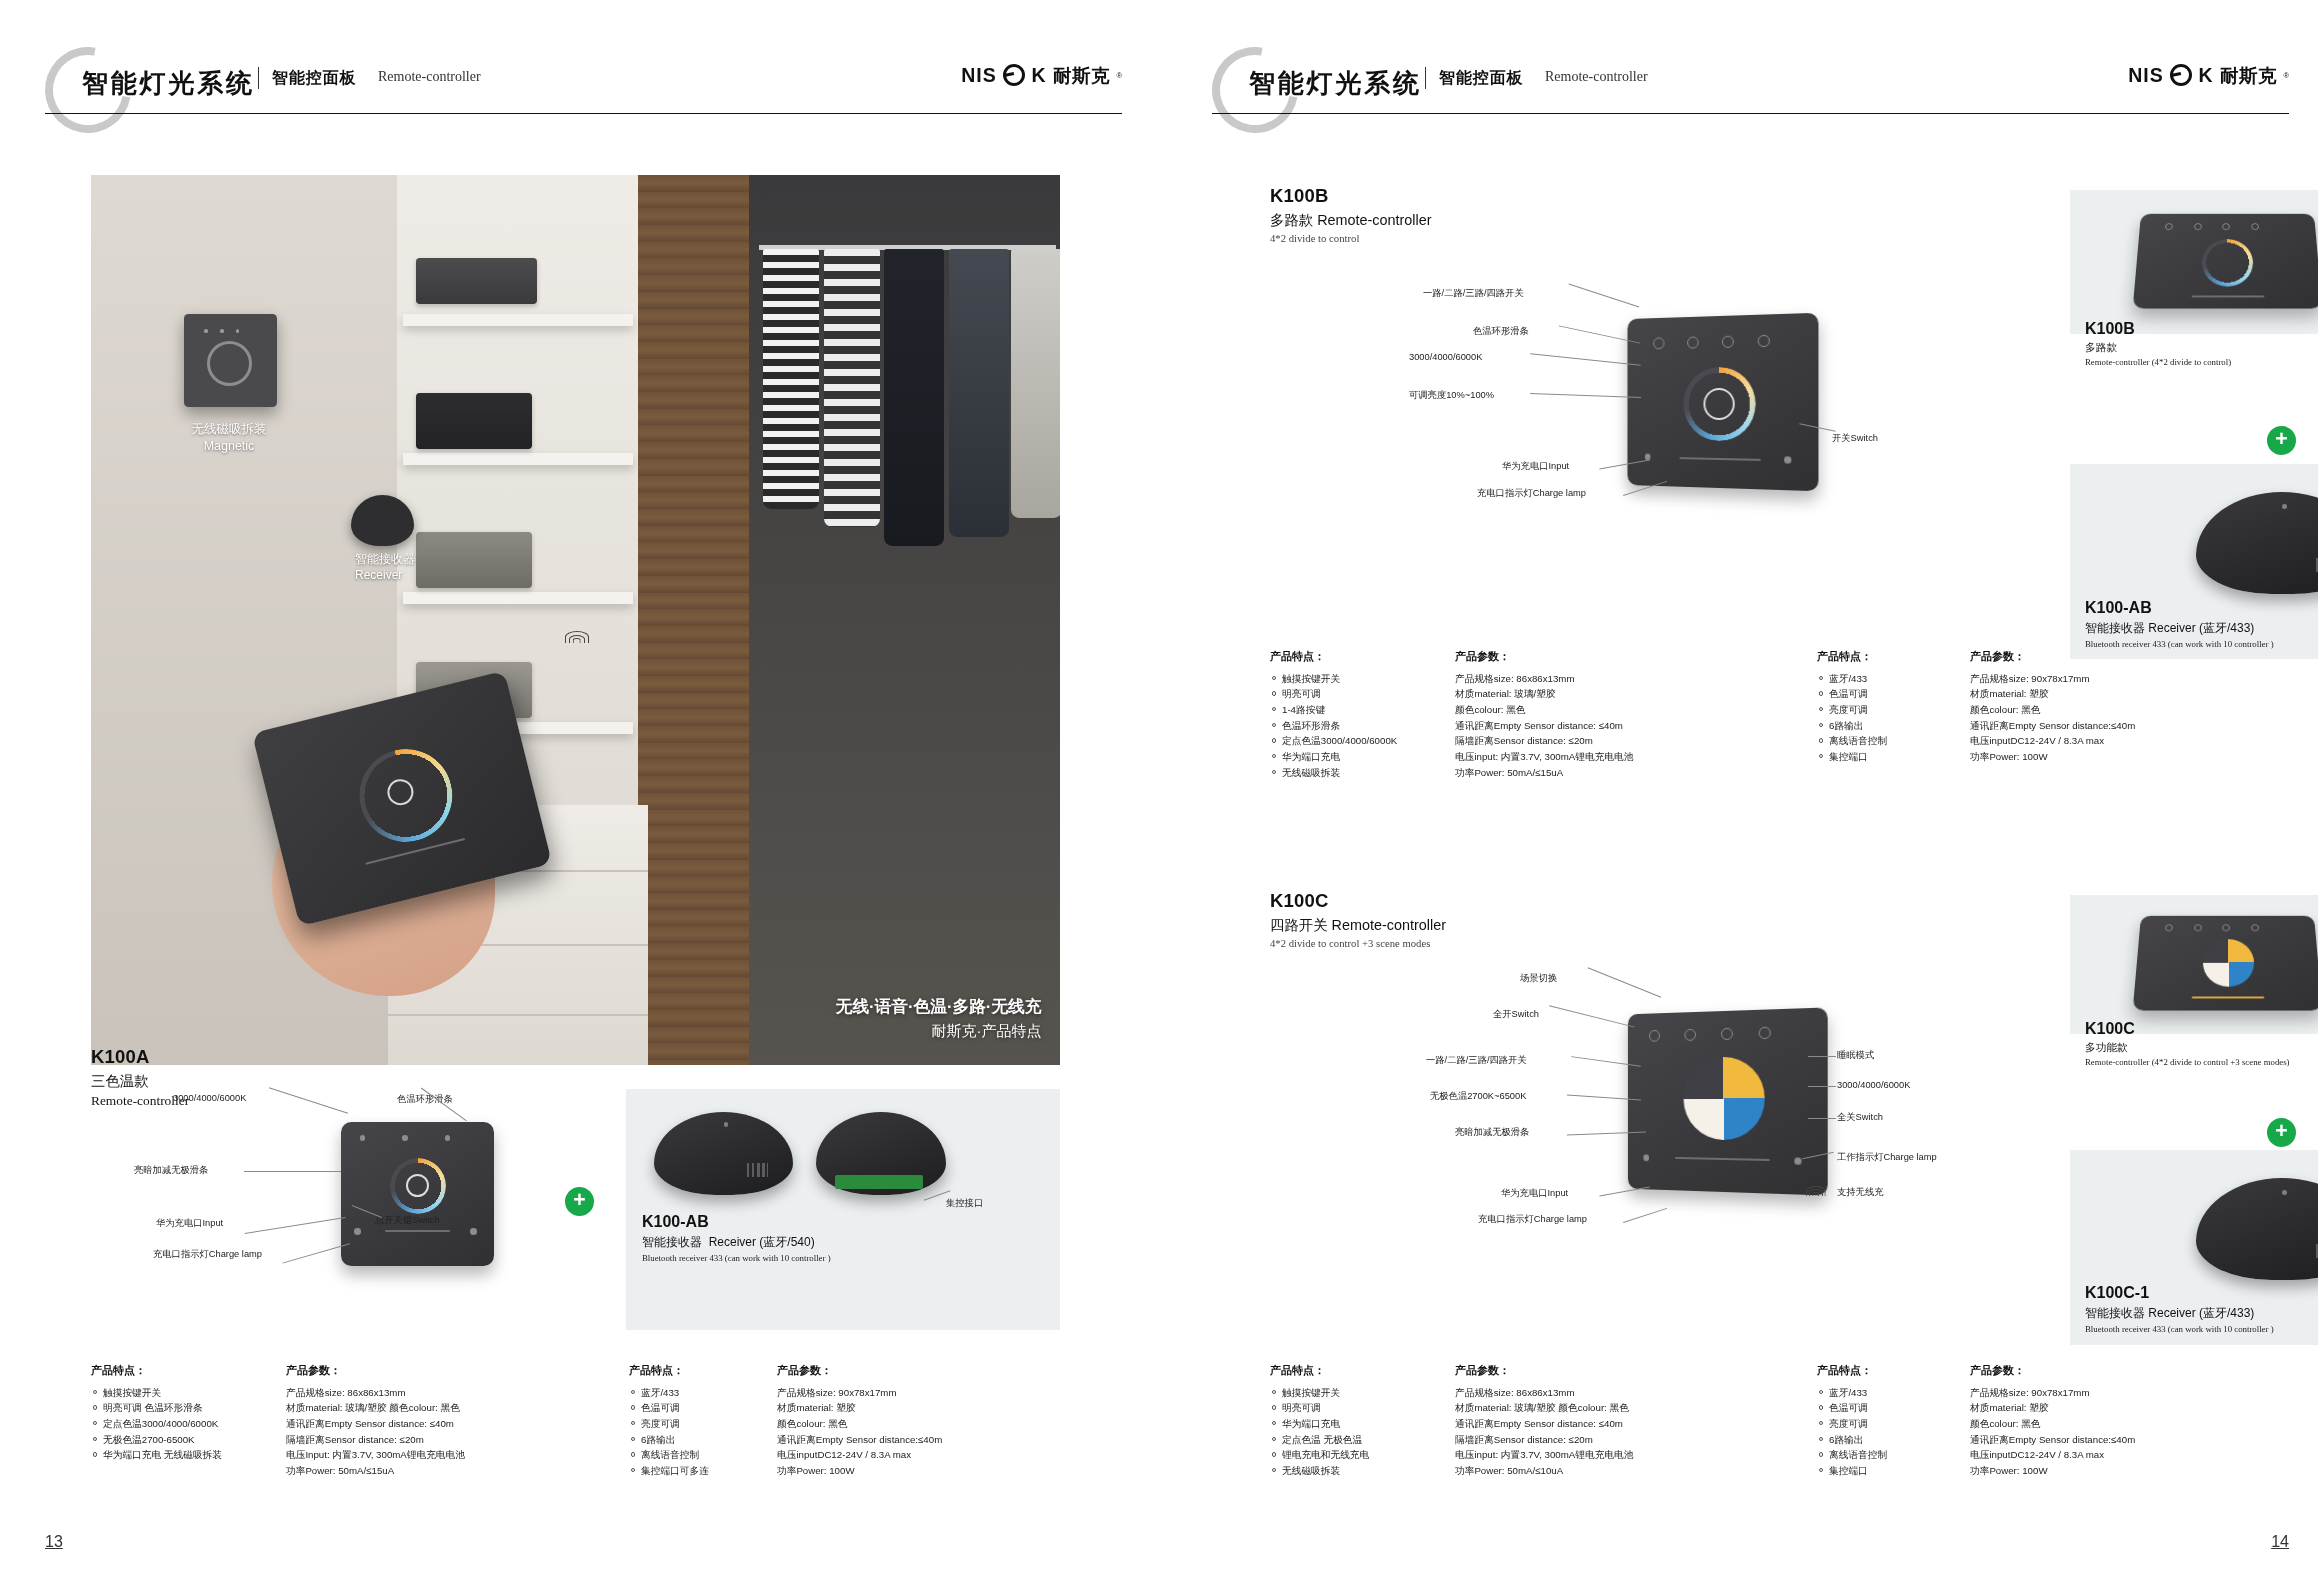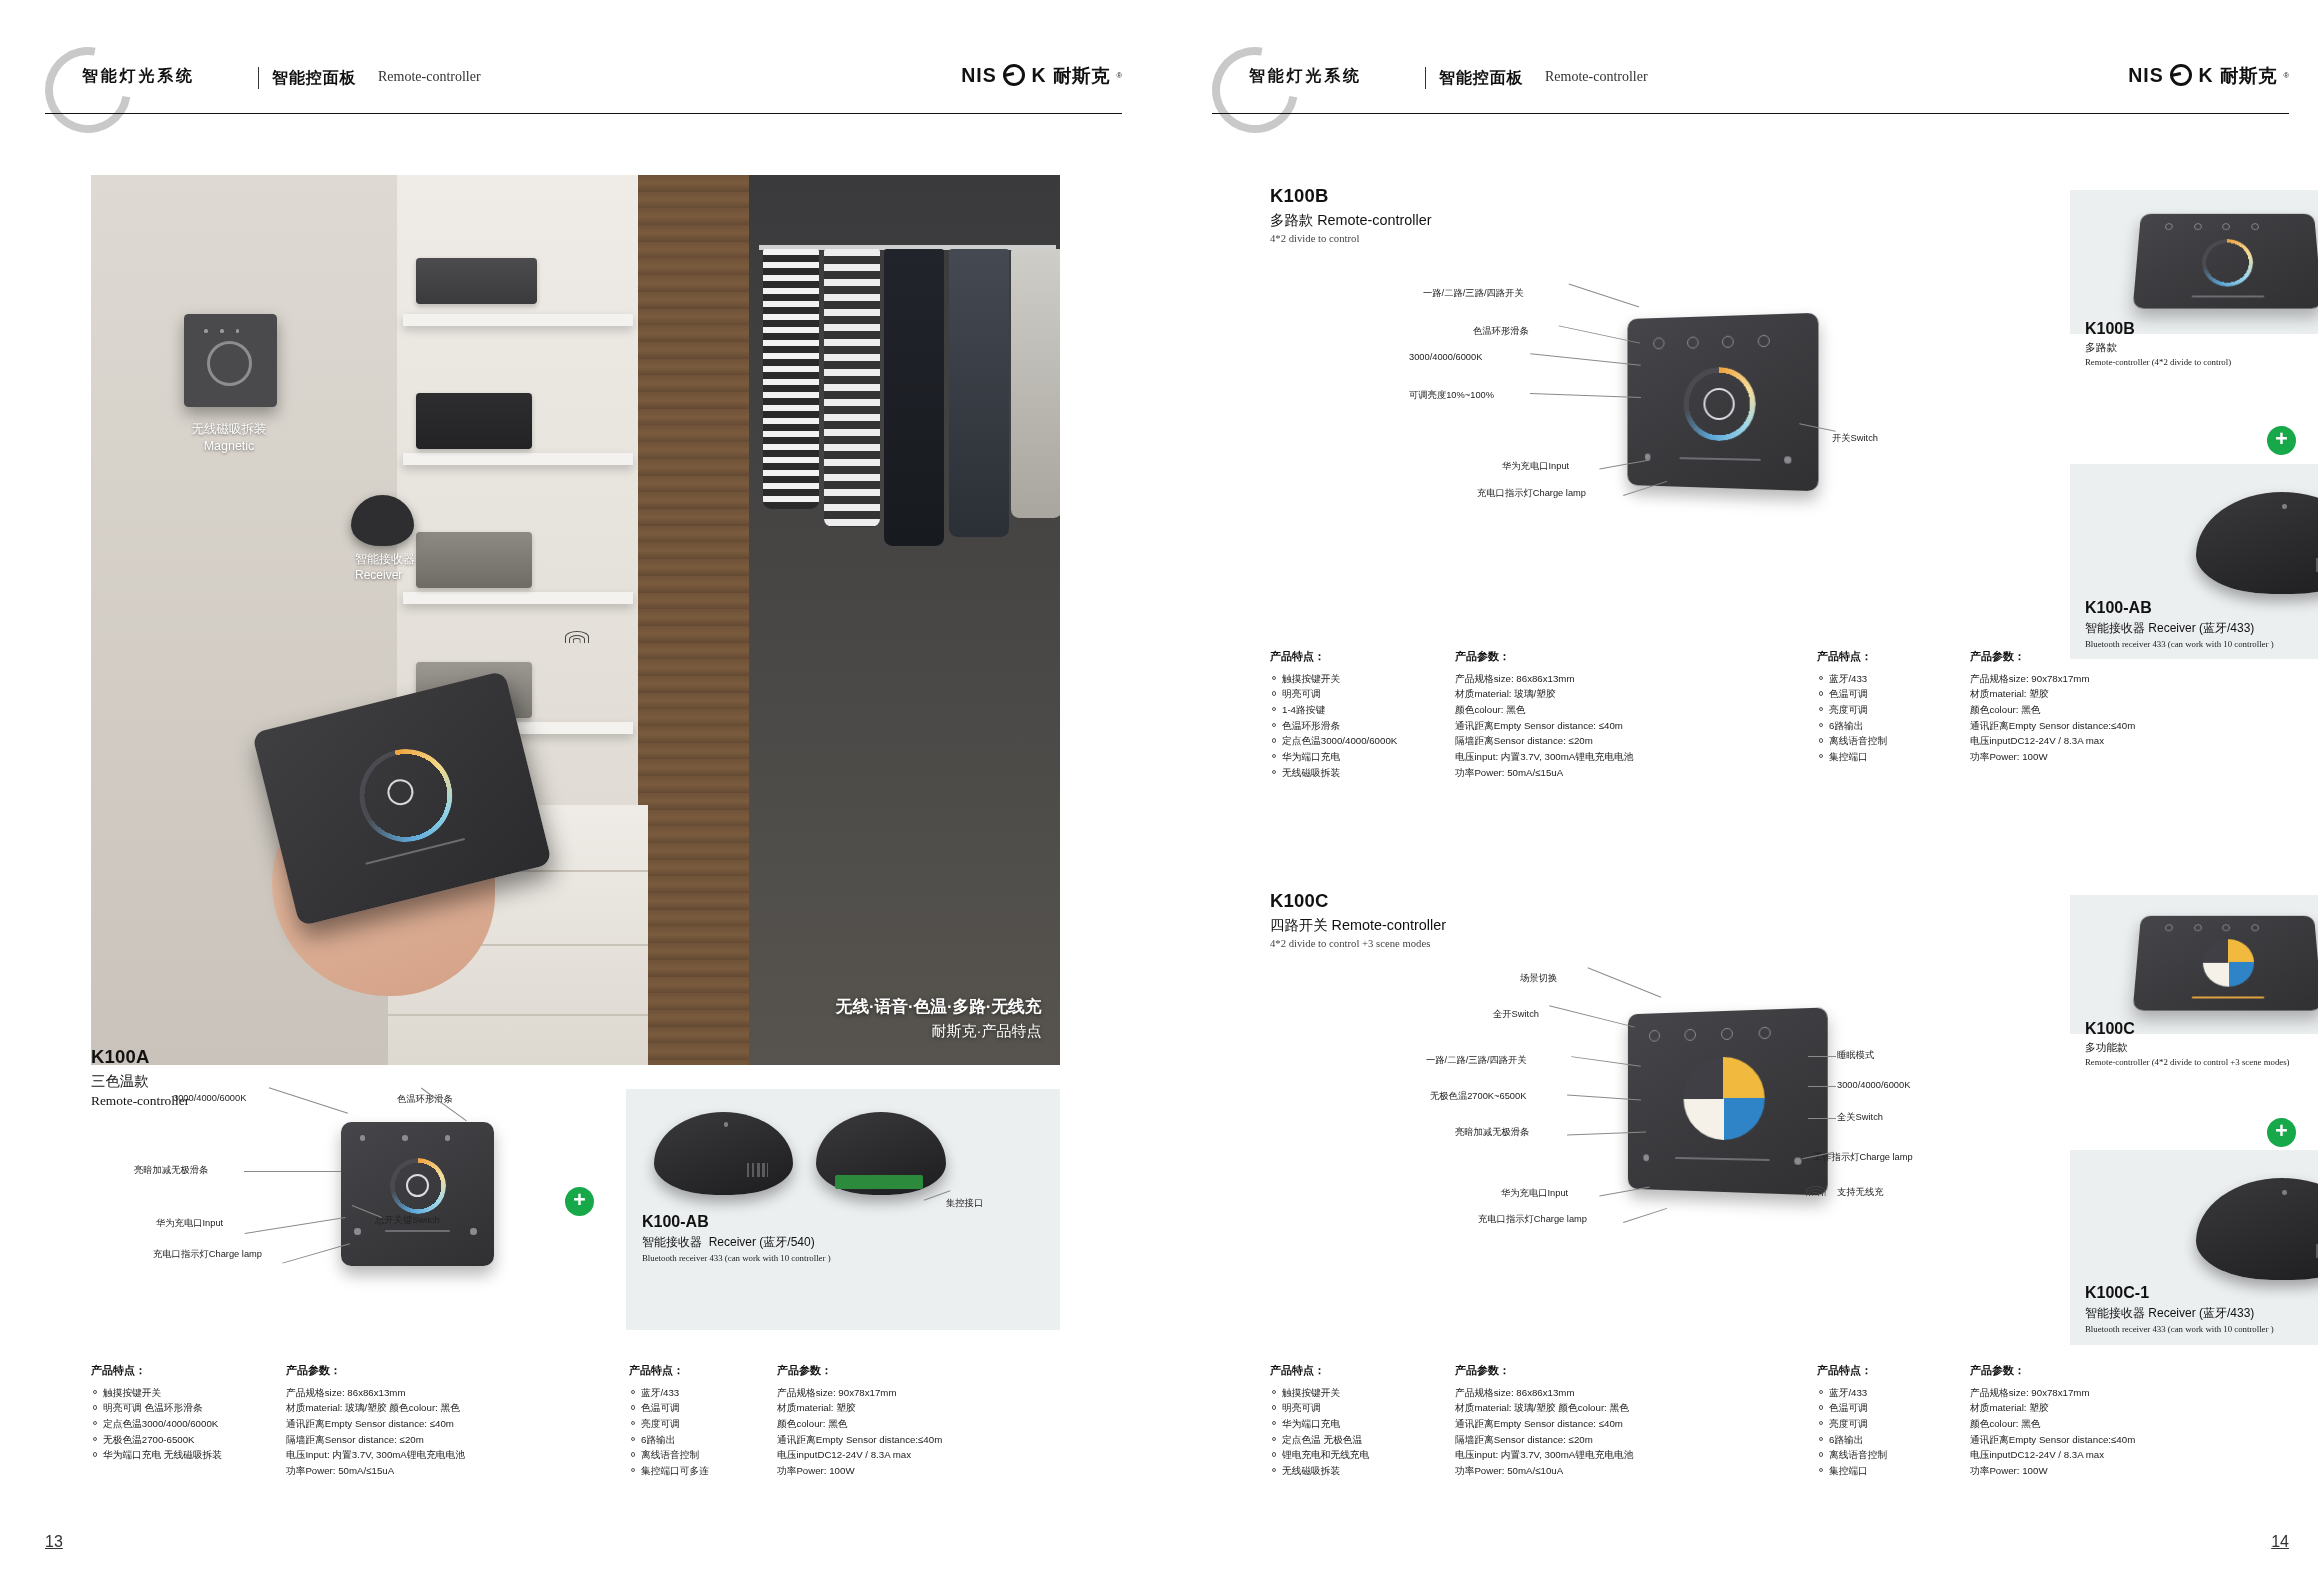--- a/index.html
+++ b/index.html
@@ -5,21 +5,21 @@
   html,body{margin:0;padding:0;background:#ffffff;}
   body{font-family:"Liberation Sans", sans-serif;color:#1a1a1a;}
   .page{position:relative;width:2334px;height:1595px;background:#ffffff;overflow:hidden;}
   .spread{position:absolute;inset:0;display:flex;}
   .leaf{position:relative;width:1167px;height:1595px;box-sizing:border-box;}
   .leaf.right{width:1167px;}
 
   
   .hdr{position:absolute;top:56px;left:45px;right:45px;height:56px;}
   .hdr .cmark{position:absolute;left:0;top:-9.3px;width:70px;height:70px;border:8.3px solid #c9c9c9;border-radius:50%;border-right-color:transparent;transform:rotate(-35deg);}
-  .hdr .cn{position:absolute;left:37px;top:10.2px;font-size:16px;font-weight:bold;letter-spacing:2.8px;color:#111;}
+  .hdr .cn{position:absolute;left:37px;top:10.2px;font-size:26px;font-weight:bold;letter-spacing:2.8px;color:#111;}
   .hdr .bar{position:absolute;left:213px;top:11px;width:1.4px;height:22px;background:#333;}
   .hdr .sub-cn{position:absolute;left:227px;top:12px;font-size:16px;font-weight:bold;color:#111;letter-spacing:0.9px;}
   .hdr .sub-en{position:absolute;left:333px;top:13px;font-size:14px;color:#333;font-family:"Liberation Serif",serif;}
   .hdr .rule{position:absolute;left:0;right:0;top:57px;height:1.4px;background:#111;}
   .hdr .logo{position:absolute;right:0;top:6.5px;display:flex;align-items:center;gap:6.5px;}
   .hdr .logo .nis{font-size:19.5px;font-weight:bold;letter-spacing:0.9px;color:#111;}
   .hdr .logo .ring{display:inline-block;width:16px;height:16px;border:3.2px solid #111;border-radius:50%;position:relative;}
   .hdr .logo .ring:after{content:"";position:absolute;left:-1.9px;top:5.6px;width:10.2px;height:3.2px;background:#111;transform:rotate(-12deg);}
   .hdr .logo .cnlogo{font-size:18.5px;font-weight:bold;color:#111;letter-spacing:0.5px;}
   .hdr .logo .reg{font-size:7.4px;vertical-align:super;color:#111;}
@@ -490,21 +490,21 @@
 
       <div class="callout" style="position:absolute;left:567px;top:98px">睡眠模式</div>
       <div class="lead" style="left:538px;top:105px;width:28px"></div>
 
       <div class="callout" style="position:absolute;left:567px;top:129px">3000/4000/6000K</div>
       <div class="lead" style="left:538px;top:135px;width:28px"></div>
 
       <div class="callout" style="position:absolute;left:567px;top:160px">全关Switch</div>
       <div class="lead" style="left:538px;top:167px;width:28px"></div>
 
-      <div class="callout" style="position:absolute;left:543px;top:200px">工作指示灯Charge lamp</div>
+      <div class="callout" style="position:absolute;left:567px;top:200px">工作指示灯Charge lamp</div>
       <div class="lead" style="left:532px;top:204px;width:32px;transform:rotate(-12deg)"></div>
 
       <div class="callout" style="position:absolute;left:231px;top:236px">华为充电口Input</div>
       <div class="lead" style="left:329px;top:240px;width:51px;transform:rotate(-10deg)"></div>
 
       <div class="callout" style="position:absolute;left:208px;top:262px">充电口指示灯Charge lamp</div>
       <div class="lead" style="left:352px;top:264px;width:46px;transform:rotate(-18deg)"></div>
 
       <div style="position:absolute;left:535px;top:230px">
         <div class="wifi" style="width:21.3px;height:16px">

